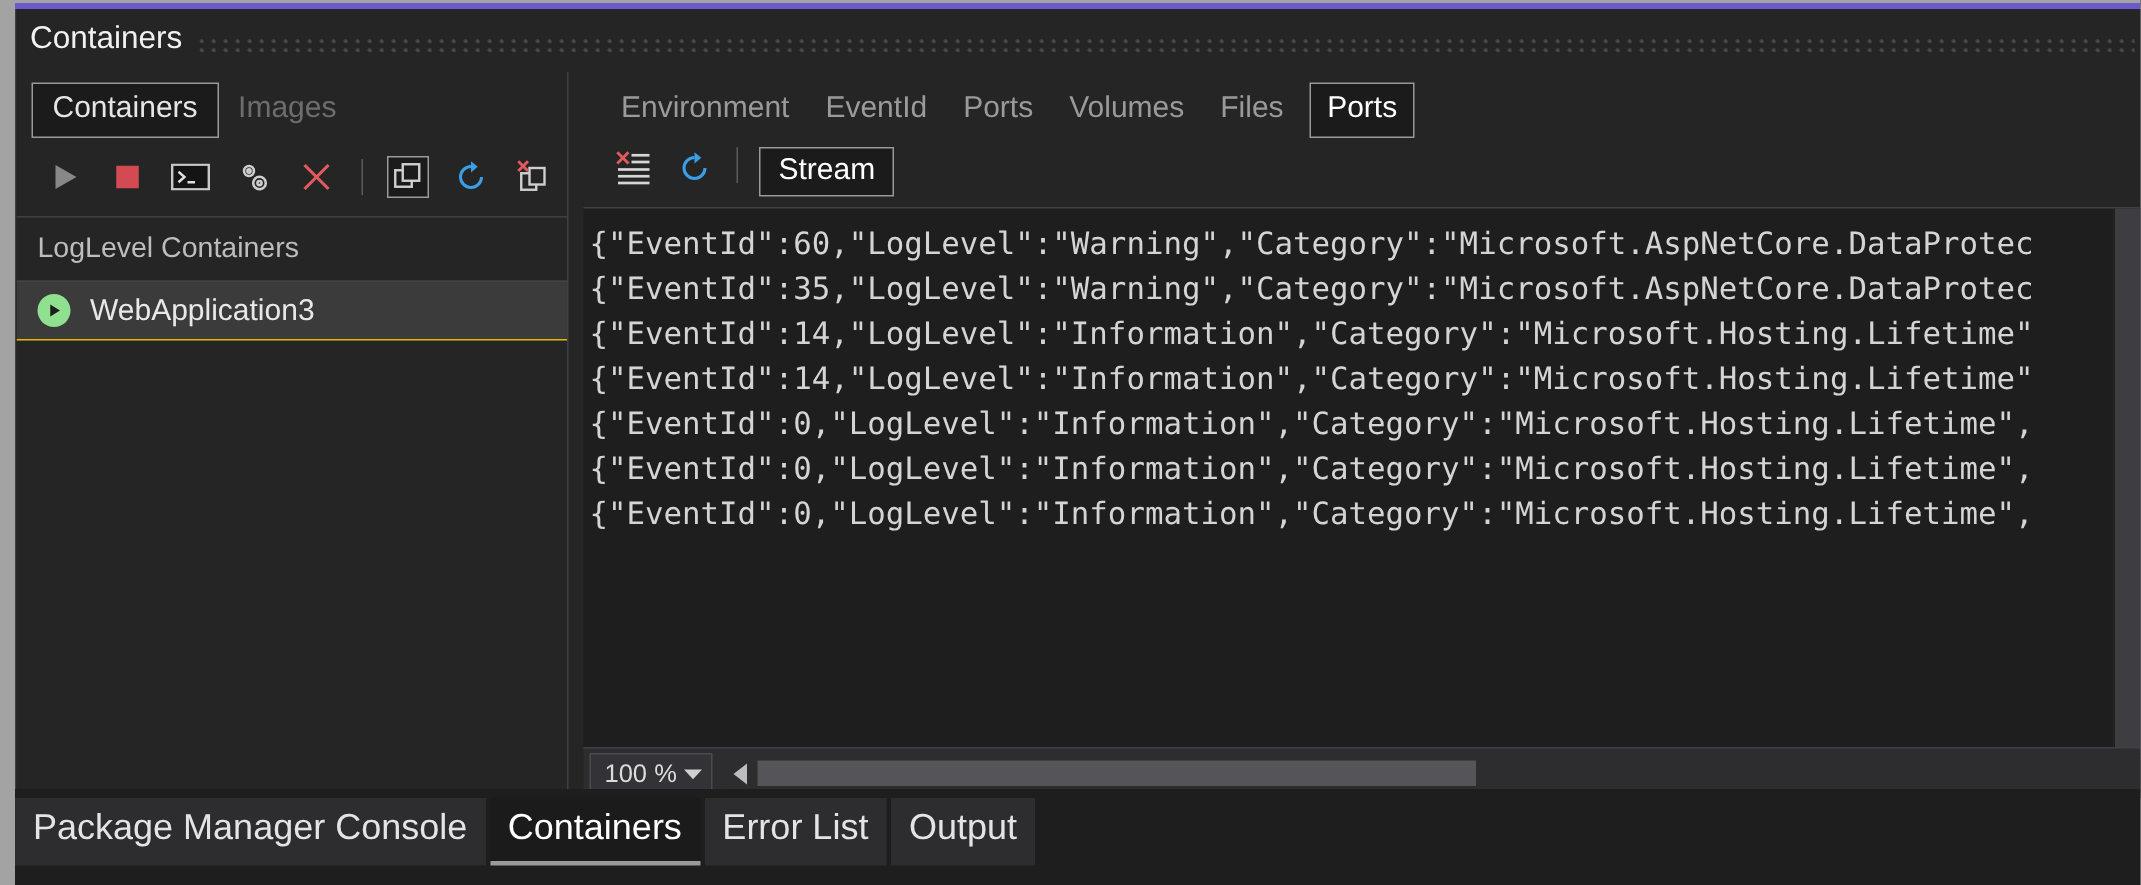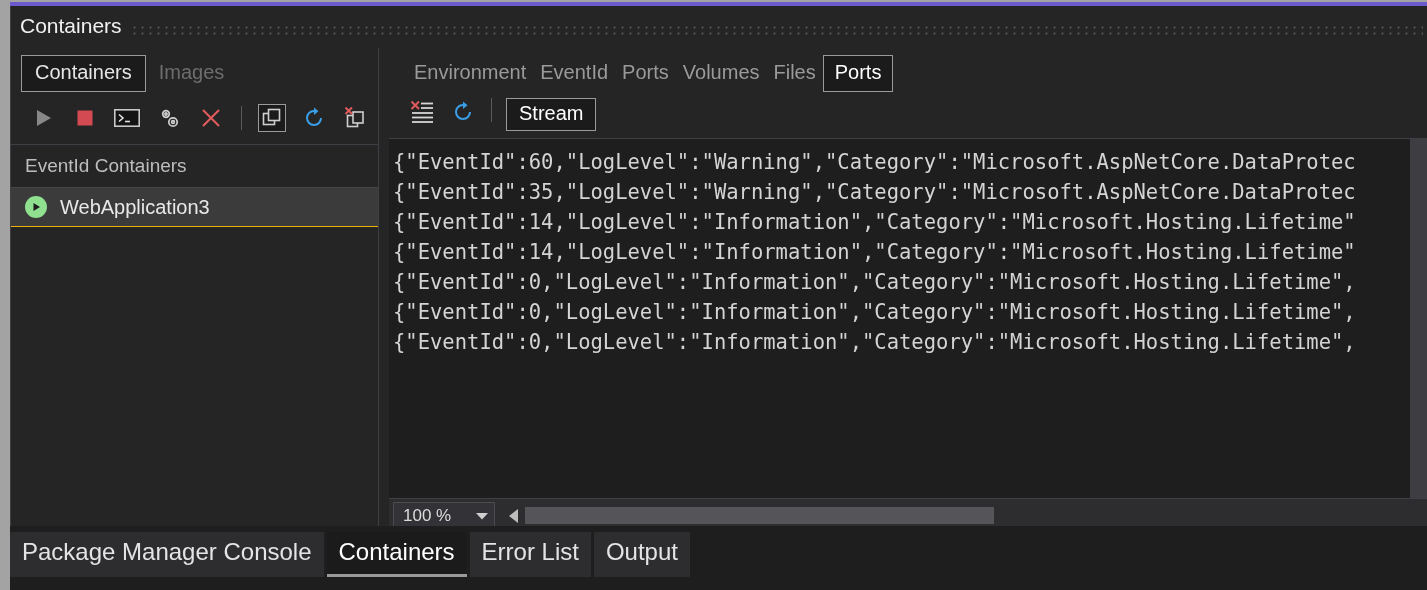--- a/index.html
+++ b/index.html
@@ -112,21 +112,21 @@
     border-bottom: 1px solid #eab308;
   }
   .lp-item-label { font-size: 20px; color: #e8e8e8; }
   .run-dot {
     width: 22px; height: 22px; border-radius: 50%;
     background: #8fe08f; display:flex; align-items:center; justify-content:center;
   }
   
   .rp-tabs {
     height: 50px; display: flex; align-items: center;
-    padding-left: 18px; 
+    padding-left: 18px; gap: 10px;
   }
   .rp-tab {
     font-size: 20px; color: #9a9a9a;
     padding: 5px 7px 7px 7px; white-space: nowrap;
   }
   .rp-tab.selected {
     color: #ffffff;
     border: 1px solid #9a9a9a;
     background: #1b1b1c;
     padding: 5px 11px 7px 11px;
@@ -170,21 +170,21 @@
     border-left: 1px solid #1e1e1e;
   }
   
   .status-strip {
     height: 33px; flex: 0 0 33px;
     display: flex; align-items: center;
     background: #2d2d30;
     border-top: 1px solid #3f3f46;
   }
   .zoom-combo {
-    width: 102px; height: 27px; margin-left: 4px;
+    width: 82px; height: 27px; margin-left: 4px;
     background: #333337; border: 1px solid #4a4a4f;
     display: flex; align-items: center; justify-content: space-between;
     padding: 0 6px 0 9px; box-sizing: border-box;
   }
   .zoom-combo-label { font-size: 17px; color: #dcdcdc; }
   .hscroll {
     flex: 1 1 auto; height: 27px; margin-left: 8px;
     display: flex; align-items: center;
     background: #2d2d30;
     min-width: 0;
@@ -326,21 +326,21 @@
                 <rect x="9" y="6" width="10" height="11" fill="#252526" stroke="#cfcfcf" stroke-width="1.6"></rect>
                 <line x1="1.5" y1="1.5" x2="8" y2="8" stroke="#e05b5b" stroke-width="1.9"></line>
                 <line x1="8" y1="1.5" x2="1.5" y2="8" stroke="#e05b5b" stroke-width="1.9"></line>
               </svg>
             </span>
           </div>
 
         </div>
 
         <div class="lp-list">
-          <div class="lp-group">EventId Containers</div>
+          <div class="lp-group">LogLevel Containers</div>
           <div class="lp-item">
             <span class="run-dot">
               <svg width="12" height="12" viewBox="0 0 12 12">
                   <polygon points="3.5,2 10,6 3.5,10" fill="#1e1e1e"></polygon>
                 </svg>
             </span>
             <span class="lp-item-label">WebApplication3</span>
           </div>
         </div>
 

